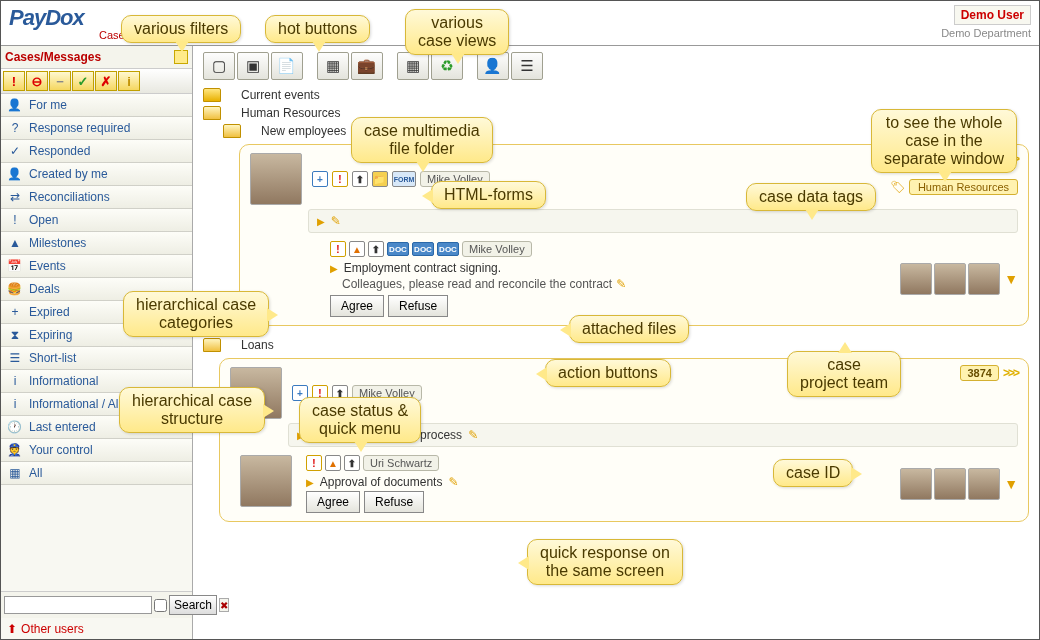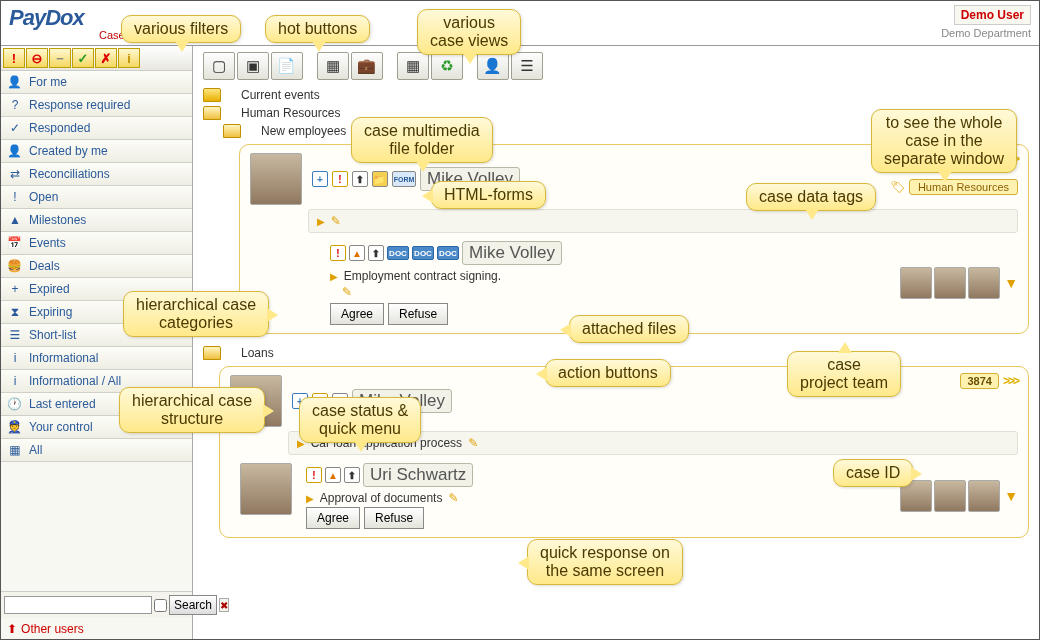--- a/index.html
+++ b/index.html
@@ -33,21 +33,21 @@
 .folder-icon { width: 18px; height: 14px; background: linear-gradient(#ffe680,#e8b000); border: 1px solid #c09000; border-radius: 2px 2px 0 0; display: inline-block; }
 .folder-open { background: linear-gradient(#fff5c0,#f0c040); }
 .tree-indent { margin-left: 20px; }
 .case-card { border: 1px solid #e8c860; border-radius: 10px; padding: 8px 10px; margin: 6px 0 12px 36px; background: #fffef8; position: relative; }
 .case-head { display: flex; align-items: center; gap: 4px; margin-bottom: 4px; }
 .avatar { width: 52px; height: 52px; background: linear-gradient(#c8b8a0,#907860); border: 1px solid #aaa; border-radius: 2px; display: inline-block; margin-right: 6px; }
 .avatar-sm { width: 28px; height: 28px; background: linear-gradient(#c8b8a0,#907860); border: 1px solid #aaa; border-radius: 2px; display: inline-block; }
 .mini-btn { width: 16px; height: 16px; border: 1px solid #888; background: #fff; display: inline-flex; align-items: center; justify-content: center; font-size: 10px; font-weight: bold; cursor: pointer; border-radius: 2px; }
 .mini-btn.plus { border-color:#3a7ac0; color:#3a7ac0; }
 .mini-btn.bang { background:#fff; color:#d00; border-color:#d0a000; }
-.user-tag { border: 1px solid #b8b8a8; background: #f2f2e8; padding: 1px 6px; border-radius: 3px; color: #555; font-size: 17px; }
+.user-tag { border: 1px solid #b8b8a8; background: #f2f2e8; padding: 1px 6px; border-radius: 3px; color: #555; font-size: 11px; }
 .case-id { position: absolute; top: 6px; right: 10px; display: flex; align-items: center; gap: 4px; }
 .id-badge { border: 1px solid #d4b030; background: #fff2b0; padding: 1px 6px; border-radius: 3px; color: #6a5000; font-weight: bold; font-size: 11px; }
 .arrows { color: #e0b000; font-weight: bold; letter-spacing: -2px; }
 .tag-badge { border: 1px solid #d4b030; background: #fff2b0; padding: 1px 8px; border-radius: 3px; color: #8a6000; font-size: 11px; display: inline-flex; align-items: center; gap: 4px; }
 .title-row { display: flex; align-items: center; gap: 6px; background: #f6f6ee; border: 1px solid #e0e0d4; padding: 4px 8px; margin: 4px 0 4px 58px; border-radius: 3px; }
 .tri { color: #e0a000; font-size: 10px; }
 .edit-pen { color: #e0a000; cursor: pointer; }
 .sub-case { margin-left: 80px; margin-top: 8px; display: flex; gap: 8px; }
 .sub-body { flex: 1; }
 .sub-head { display: flex; align-items: center; gap: 3px; margin-bottom: 4px; }
@@ -76,20 +76,24 @@
     <div class="logo-sub">Cases</div>
   </div>
   <div class="user-box">
     <div class="user-name">Demo User</div>
     <div class="user-dept">Demo Department</div>
   </div>
 </div>
 
 <div class="main">
   <div class="sidebar">
+    <div class="sidebar-header">
+      <span class="sidebar-title">Cases/Messages</span>
+      <span class="note-icon"></span>
+    </div>
     <div class="hot-row" id="hot-row">
         <div class="hot-btn" style="color: rgb(221, 0, 0);">!</div>
         <div class="hot-btn" style="color: rgb(221, 0, 0);">⊖</div>
         <div class="hot-btn" style="color: rgb(136, 136, 136);">−</div>
         <div class="hot-btn" style="color: rgb(42, 154, 42);">✓</div>
         <div class="hot-btn" style="color: rgb(221, 0, 0);">✗</div>
         <div class="hot-btn" style="color: rgb(192, 144, 0);">i</div>
       </div>
     <div class="filters" id="filters">
         <div class="filter-item">
@@ -238,20 +242,21 @@
             <span class="doc-chip">DOC</span>
             <span class="doc-chip">DOC</span>
             <span class="doc-chip">DOC</span>
             <span class="user-tag">Mike Volley</span>
           </div>
           <div class="sub-title">
             <span class="tri">▶</span>
             <span>Employment contract signing.</span>
           </div>
           <div class="note-text">
+            <span>Colleagues, please read and reconcile the contract</span>
             <span class="edit-pen">✎</span>
           </div>
           <div class="action-row">
             <button class="act-btn">Agree</button>
             <button class="act-btn">Refuse</button>
           </div>
         </div>
         <div class="team">
           <span class="avatar-sm"></span>
           <span class="avatar-sm"></span>
@@ -308,34 +313,34 @@
           <span class="avatar-sm"></span>
           <span class="team-arrow">▼</span>
         </div>
       </div>
     </div>
   </div>
 </div>
 
 <div class="callout tail-bottom" style="top:14px; left:120px;">various filters</div>
 <div class="callout tail-bottom" style="top:14px; left:264px;">hot buttons</div>
-<div class="callout tail-bottom" style="top:8px; left:416px; white-space:pre-line;">various
+<div class="callout tail-bottom" style="top:8px; left:404px; white-space:pre-line;">various
 case views</div>
 <div class="callout tail-bottom" style="top:116px; left:350px; white-space:pre-line;">case multimedia
 file folder</div>
 <div class="callout tail-left" style="top:180px; left:430px;">HTML-forms</div>
 <div class="callout tail-bottom" style="top:182px; left:745px;">case data tags</div>
 <div class="callout tail-bottom" style="top:108px; left:870px; white-space:pre-line;">to see the whole
 case in the
 separate window</div>
 <div class="callout tail-right" style="top:290px; left:122px; white-space:pre-line;">hierarchical case
 categories</div>
 <div class="callout tail-left" style="top:314px; left:568px;">attached files</div>
 <div class="callout tail-left" style="top:358px; left:544px;">action buttons</div>
 <div class="callout tail-top" style="top:350px; left:786px; white-space:pre-line;">case
 project team</div>
 <div class="callout tail-right" style="top:386px; left:118px; white-space:pre-line;">hierarchical case
 structure</div>
 <div class="callout tail-bottom" style="top:396px; left:298px; white-space:pre-line;">case status &amp;
 quick menu</div>
-<div class="callout tail-right" style="top:458px; left:832px;">case ID</div>
+<div class="callout tail-right" style="top:458px; left:772px;">case ID</div>
 <div class="callout tail-left" style="top:538px; left:526px; white-space:pre-line;">quick response on
 the same screen</div>
 
 </body></html>

